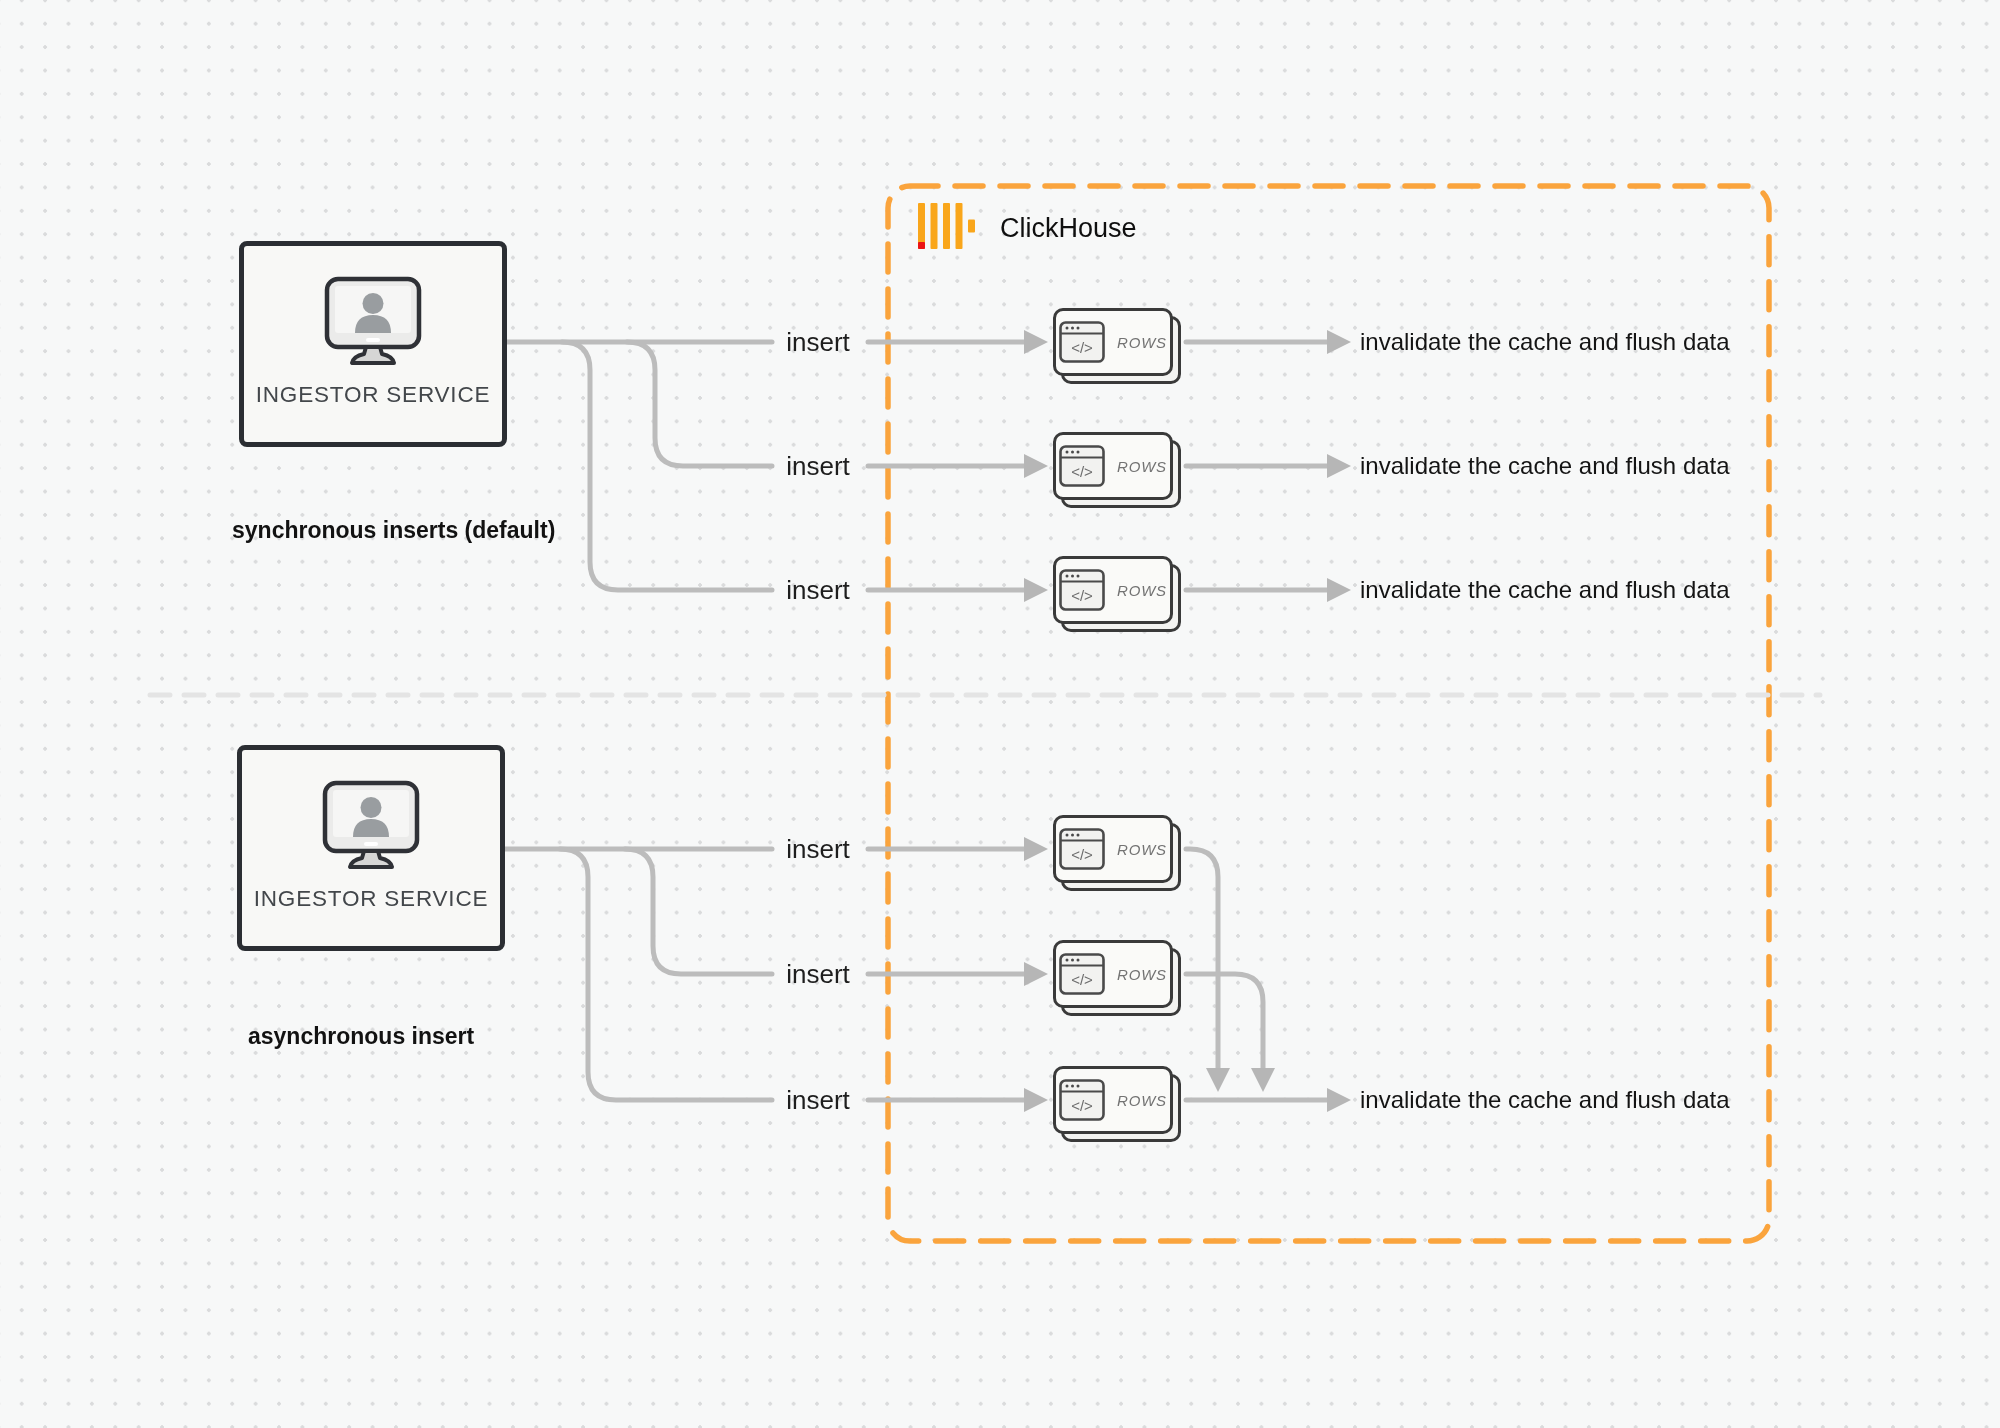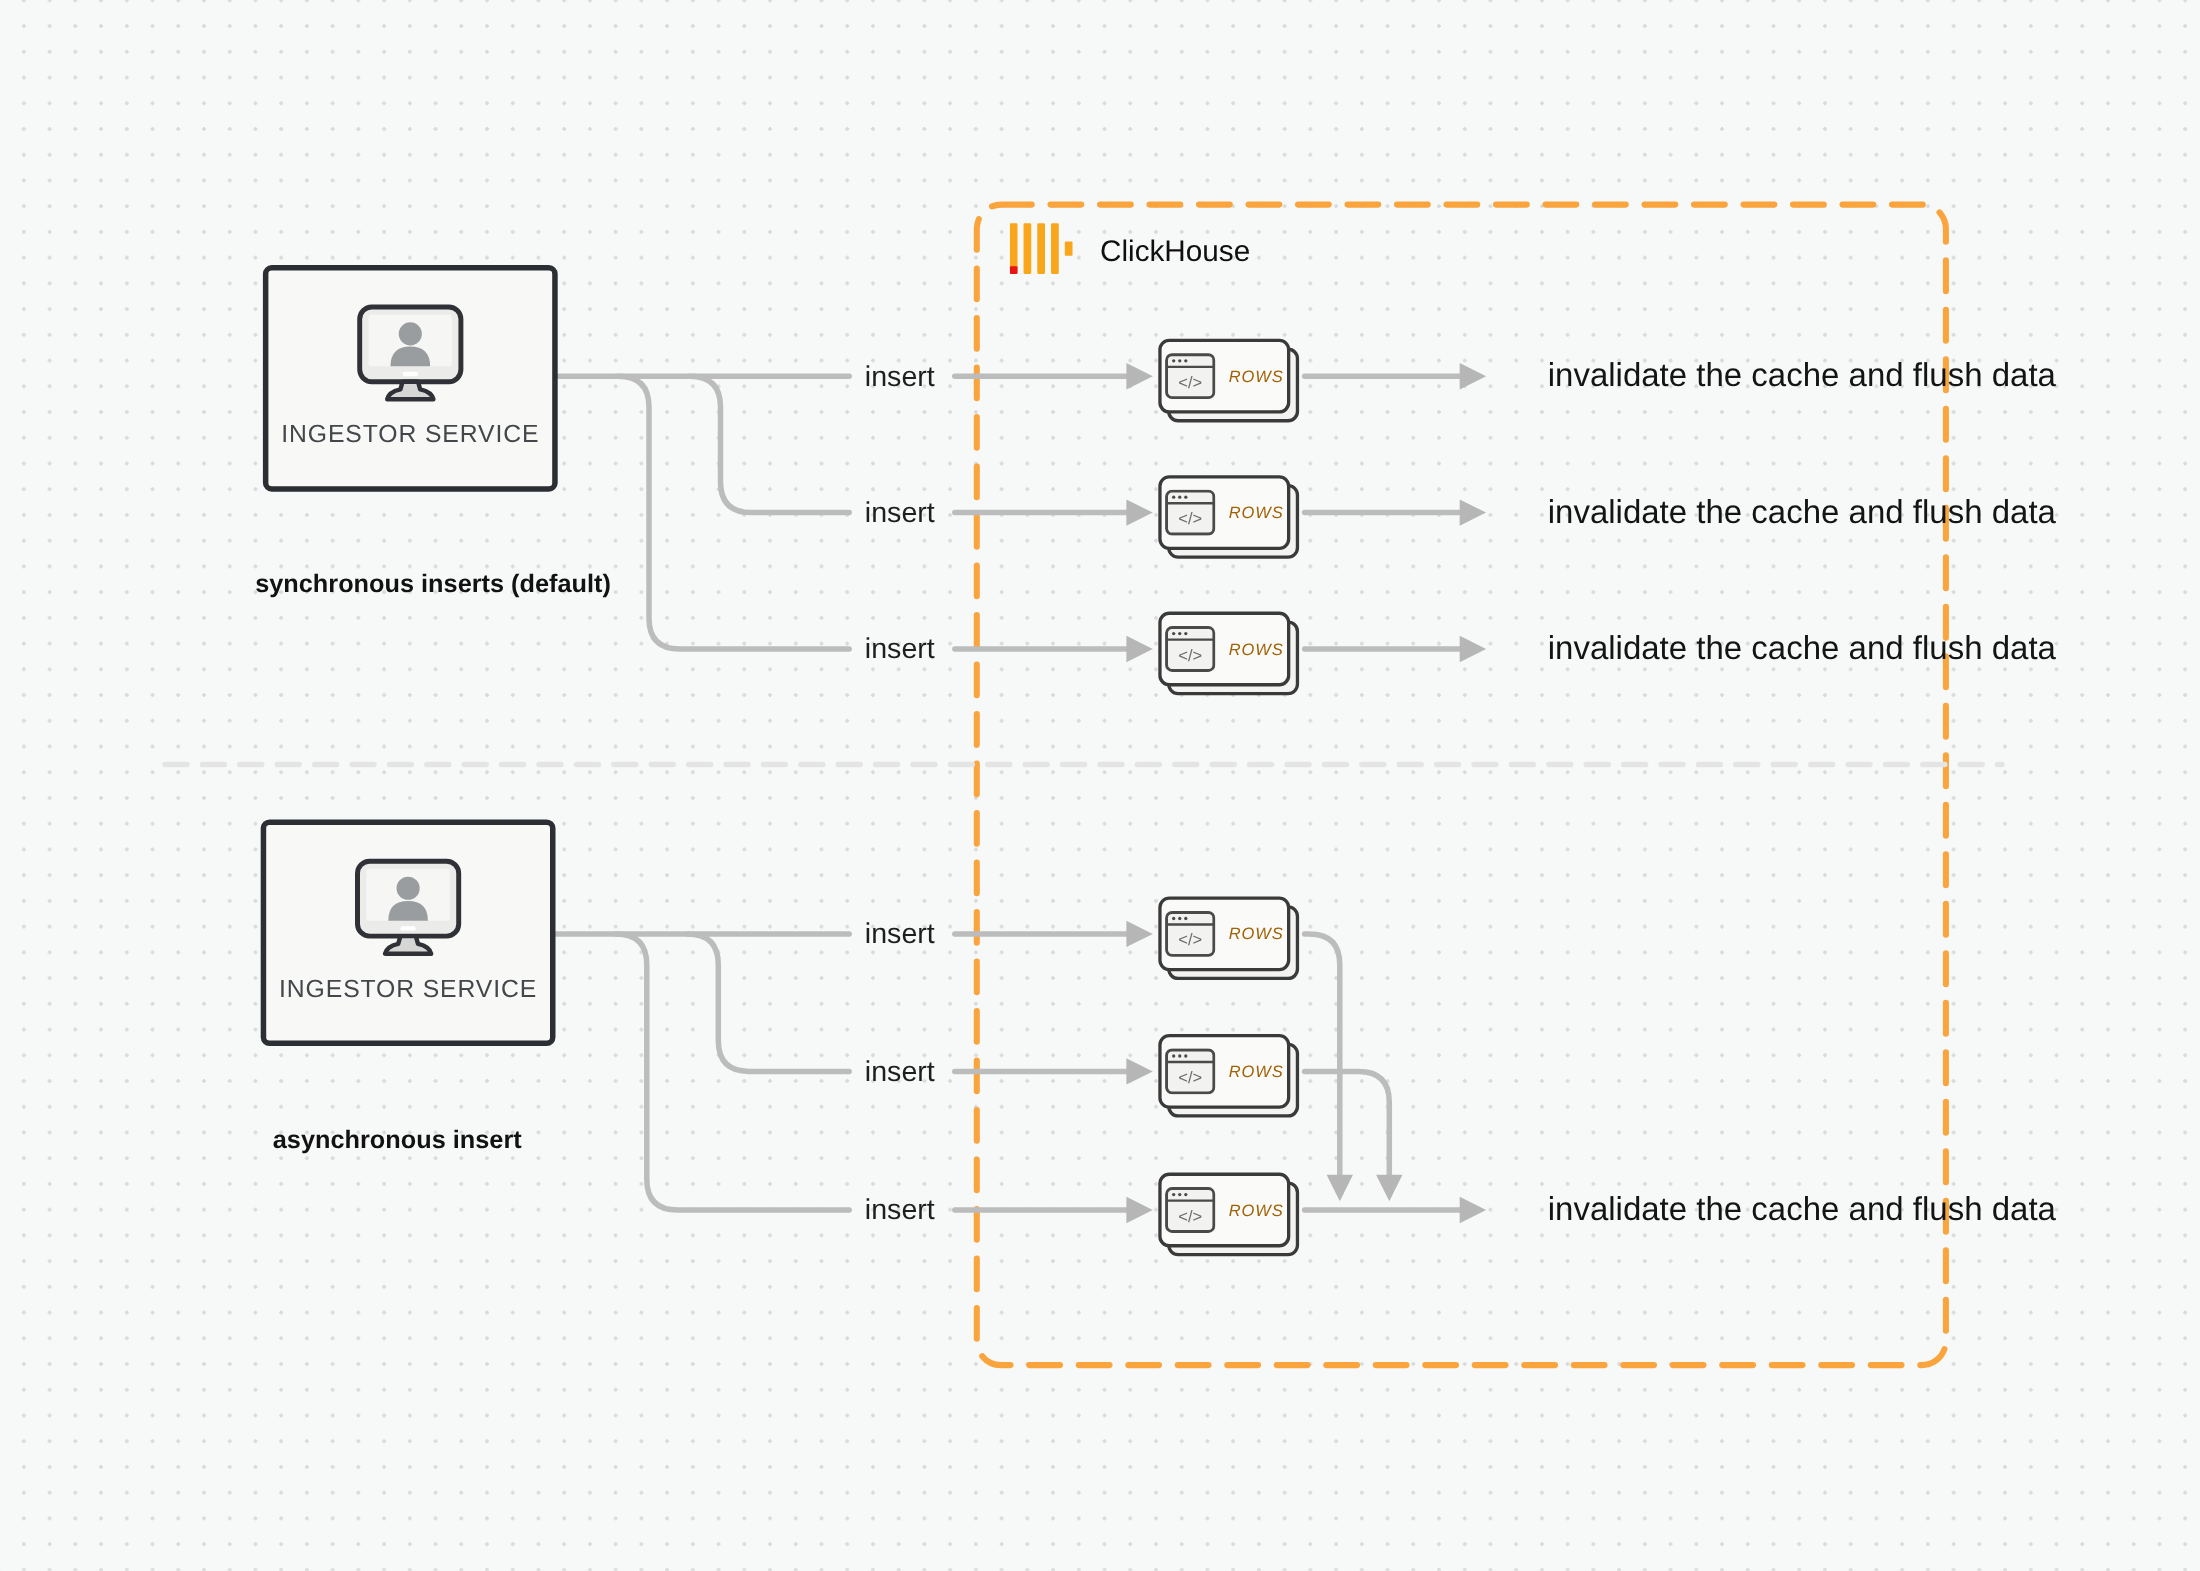--- a/index.html
+++ b/index.html
@@ -32,40 +32,40 @@
   }
 
   
   .insert-label{
     position:absolute;transform:translate(-50%,-50%);
     font-size:26px;color:#1e1e1e;white-space:nowrap;
   }
   
   .output-label{
     position:absolute;transform:translate(0,-50%);
-    font-size:30px;color:#141414;white-space:nowrap;margin-left:47px;
+    font-size:24px;color:#141414;white-space:nowrap;
   }
 
   
   .ch-logo{position:absolute;left:918px;top:200px;display:flex;align-items:center;}
   .ch-logo-text{margin-left:22px;font-size:27px;font-weight:500;color:#0f0f0f;margin-top:4px;}
 
   
   .rows-card{position:absolute;width:120px;height:68px;}
   .rows-card .card-back{
     position:absolute;left:8px;top:8px;width:120px;height:68px;
     background:#f3f3f1;border:3px solid #3a3a3a;border-radius:10px;box-sizing:border-box;
   }
   .rows-card .card-face{
     position:absolute;left:0;top:0;width:120px;height:68px;
     background:#fafaf8;border:3px solid #3a3a3a;border-radius:10px;box-sizing:border-box;
     display:flex;align-items:center;justify-content:center;gap:12px;
   }
   .rows-label{
-    font-size:15px;font-style:italic;font-weight:500;color:#a16207;letter-spacing:0.8px;
+    font-size:15px;font-style:italic;font-weight:500;color:#737373;letter-spacing:0.8px;
   }
 </style>
 </head>
 <body>
 
 <div class="canvas">
 
   <svg class="connectors" width="2000" height="1428" viewBox="0 0 2000 1428">
 
     <rect x="888" y="186" width="881" height="1055" rx="22" fill="none" stroke="#FAA43D" stroke-width="5.5" stroke-dasharray="28 17" stroke-linecap="round"></rect>

